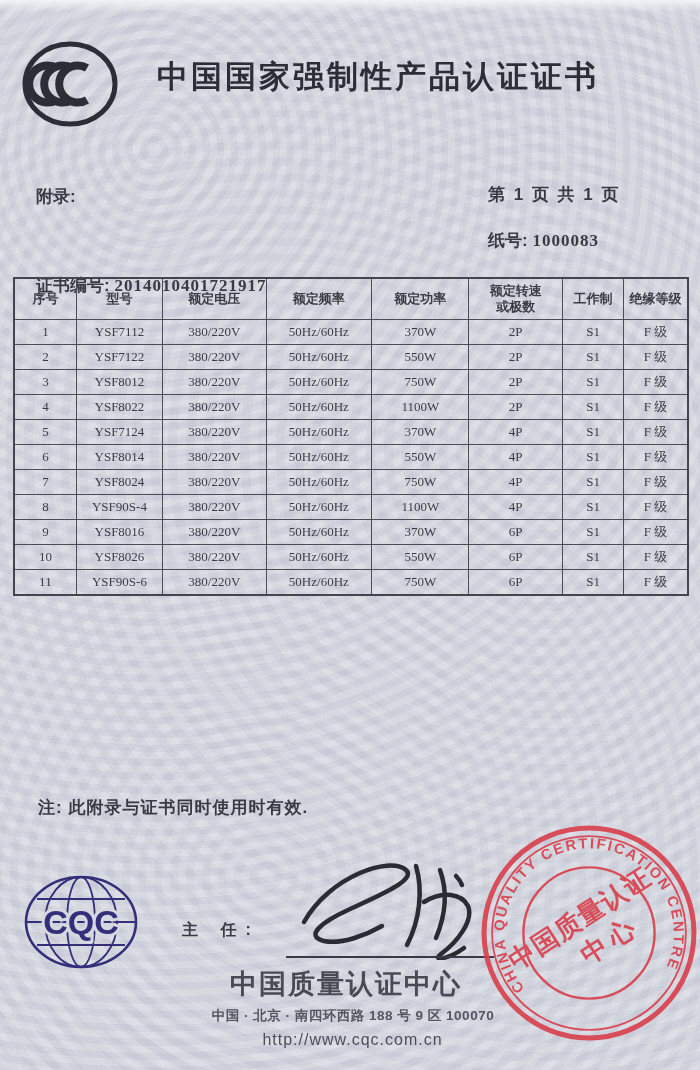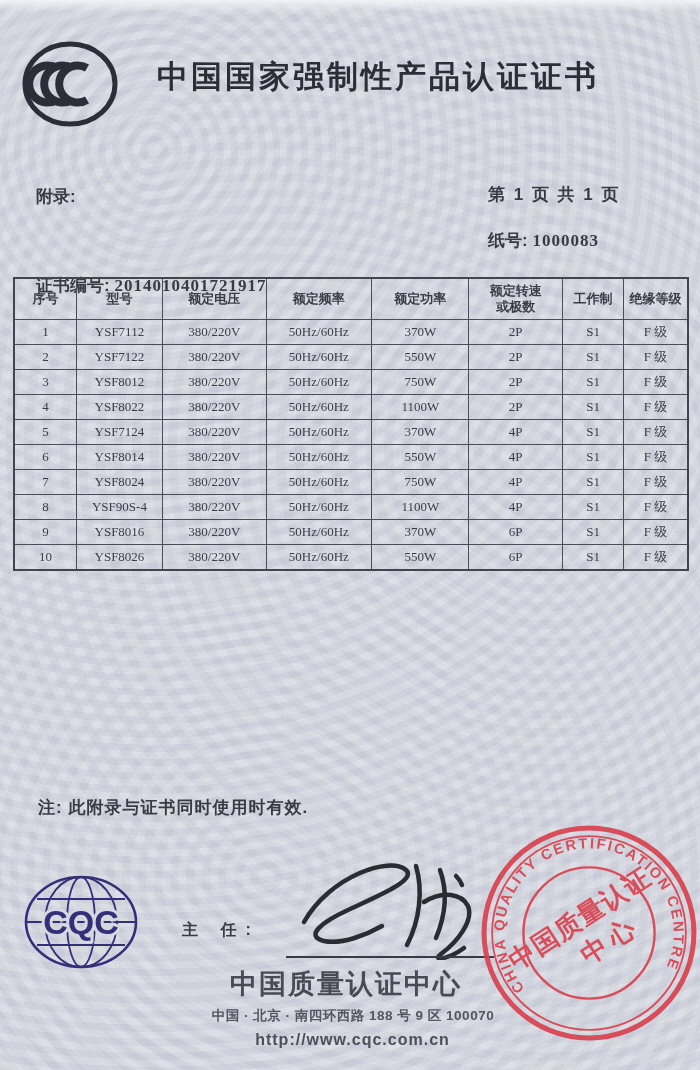--- a/index.html
+++ b/index.html
@@ -46,21 +46,21 @@
 
   
   .cqc-logo{left:20px;top:868px;}
   .director{left:182px;top:920px;font-size:16px;font-weight:bold;letter-spacing:9px;color:#3a3a44;}
   .sig{left:290px;top:850px;}
   .sig-line{left:286px;top:956px;width:208px;height:2px;background:#3a3a44;}
   .org{left:230px;top:966px;width:245px;font-size:27px;font-weight:bold;
     letter-spacing:2px;color:#4a4a54;}
   .addr{left:158px;top:1007px;width:390px;text-align:center;font-size:13.5px;font-weight:bold;
     color:#55555f;letter-spacing:0.5px;}
-  .url{left:230px;top:1031px;width:245px;text-align:center;font-size:16px;font-weight:bold;
+  .url{left:230px;top:1031px;width:245px;text-align:center;font-size:16px;font-weight:normal;
     color:#4e4e58;letter-spacing:1px;}
   .stamp{left:478px;top:822px;opacity:0.92;}
 </style>
 </head>
 <body>
 
 <div id="page">
 
   <svg class="abs ccc-logo" width="100" height="100" viewBox="0 0 100 100">
     <ellipse cx="50" cy="50" rx="45" ry="40" fill="none" stroke="#2d2d37" stroke-width="5"></ellipse>
@@ -199,20 +199,30 @@
         <tr>
           <td>10</td>
           <td>YSF8026</td>
           <td>380/220V</td>
           <td>50Hz/60Hz</td>
           <td>550W</td>
           <td>6P</td>
           <td>S1</td>
           <td>F 级</td>
         </tr>
+        <tr>
+          <td>11</td>
+          <td>YSF90S-6</td>
+          <td>380/220V</td>
+          <td>50Hz/60Hz</td>
+          <td>750W</td>
+          <td>6P</td>
+          <td>S1</td>
+          <td>F 级</td>
+        </tr>
       </tbody>
   </table>
 
   <div class="abs note">注: 此附录与证书同时使用时有效.</div>
 
   <svg class="abs cqc-logo" width="122" height="114" viewBox="0 0 122 114">
     <ellipse cx="61" cy="54" rx="55" ry="45" fill="none" stroke="#332f7a" stroke-width="2.6"></ellipse>
     <ellipse cx="61" cy="54" rx="36" ry="45" fill="none" stroke="#332f7a" stroke-width="1.8"></ellipse>
     <ellipse cx="61" cy="54" rx="14" ry="45" fill="none" stroke="#332f7a" stroke-width="1.8"></ellipse>
     <line x1="17" y1="31" x2="105" y2="31" stroke="#332f7a" stroke-width="1.8"></line>

